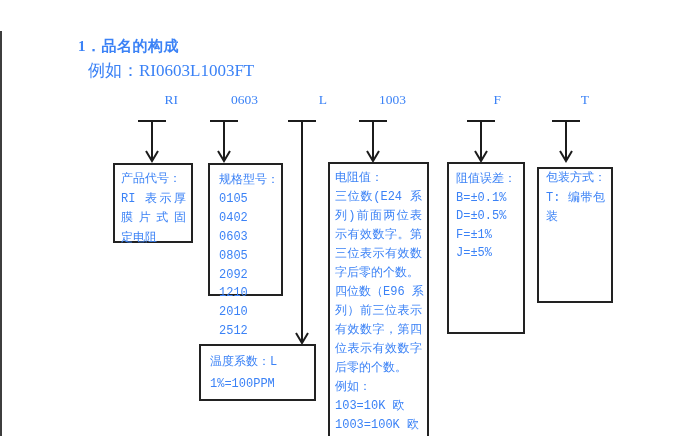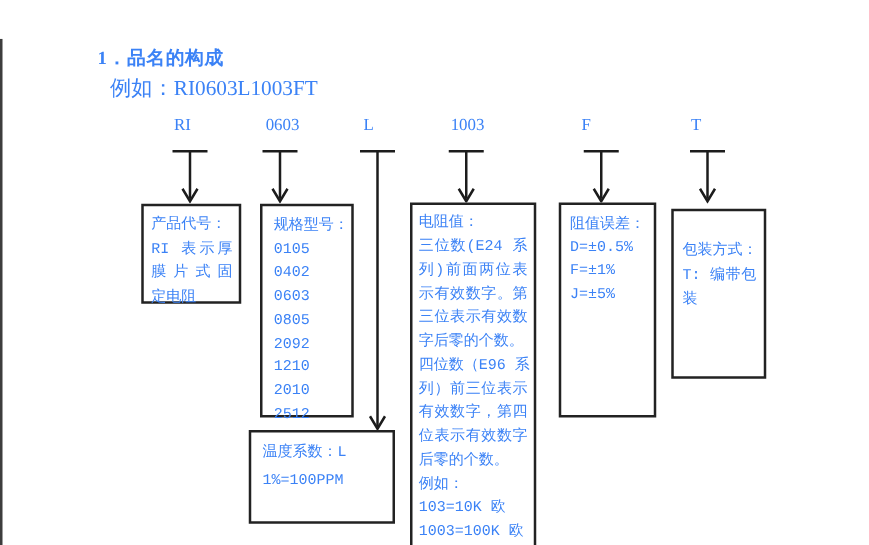--- a/index.html
+++ b/index.html
@@ -7,34 +7,34 @@
   .page {
     position:relative; width:695px; height:436px; background:#fff;
     font-family:"Liberation Serif","DejaVu Serif",serif; color:#3b82f6;
     overflow:hidden;
     margin-top:31px;
   }
   .abs { position:absolute; }
   .page-edge { position:absolute; left:0; top:0; width:2px; height:429px; background:#3d3d3d; }
   .title { left:78px; top:6px; font-size:15px; font-weight:bold; letter-spacing:0.5px; white-space:nowrap; }
   .example { left:88px; top:28px; font-size:17px; white-space:nowrap; }
-  .code-label { top:61px; width:64px; text-align:center; font-size:13.5px; white-space:nowrap; }
+  .code-label { top:61px; width:64px; text-align:right; font-size:13.5px; white-space:nowrap; }
   .arrow line, .arrow polyline { stroke:#1c1c1c; stroke-width:2; fill:none; }
   .dbox {
     position:absolute; border:2px solid #222; background:#fff;
     font-size:12px; line-height:19px;
   }
   .dbox .ln { white-space:nowrap;font-family:Liberation Mono, monospace; }
   .j { text-align:justify; text-align-last:justify; white-space:normal; }
   .b1 { left:113px; top:132px; width:80px; height:80px; padding:5px 5px 0 6px; line-height:19.5px; }
-  .b2 { left:208px; top:132px; width:75px; height:171px; padding:6px 0 0 9px; line-height:18.9px; }
-  .b3 { left:199px; top:313px; width:117px; height:75px; padding:6px 0 0 9px; line-height:21.5px; }
+  .b2 { left:208px; top:132px; width:75px; height:133px; padding:6px 0 0 9px; line-height:18.9px; }
+  .b3 { left:199px; top:313px; width:117px; height:57px; padding:6px 0 0 9px; line-height:21.5px; }
   .b4 { left:328px; top:131px; width:101px; height:354px; padding:5px 5px 0 5px; line-height:19px; }
   .b5 { left:447px; top:131px; width:78px; height:172px; padding:6px 0 0 7px; line-height:18.6px; }
-  .b6 { left:537px; top:136px; width:76px; height:136px; padding:22px 6px 0 7px; line-height:19.5px; }
+  .b6 { left:537px; top:136px; width:76px; height:136px; padding:0 6px 0 7px; line-height:19.5px; }
 </style>
 </head>
 <body>
 
 <div class="page">
   <div class="page-edge"></div>
 
   <div class="abs title">1．品名的构成</div>
   <div class="abs example">例如：RI0603L1003FT</div>
 
@@ -113,20 +113,21 @@
     <div class="ln j">位表示有效数字</div>
     <div class="ln">后零的个数。</div>
     <div class="ln">例如：</div>
     <div class="ln">103=10K 欧</div>
     <div class="ln">1003=100K 欧</div>
     <div class="ln">1R0=1 欧</div>
   </div>
 
   <div class="dbox b5">
     <div class="ln">阻值误差：</div>
+    <div class="ln">B=±0.1%</div>
     <div class="ln">D=±0.5%</div>
     <div class="ln">F=±1%</div>
     <div class="ln">J=±5%</div>
   </div>
 
   <div class="dbox b6">
     <div class="ln">包装方式：</div>
     <div class="ln j">T: 编带包</div>
     <div class="ln">装</div>
   </div>

